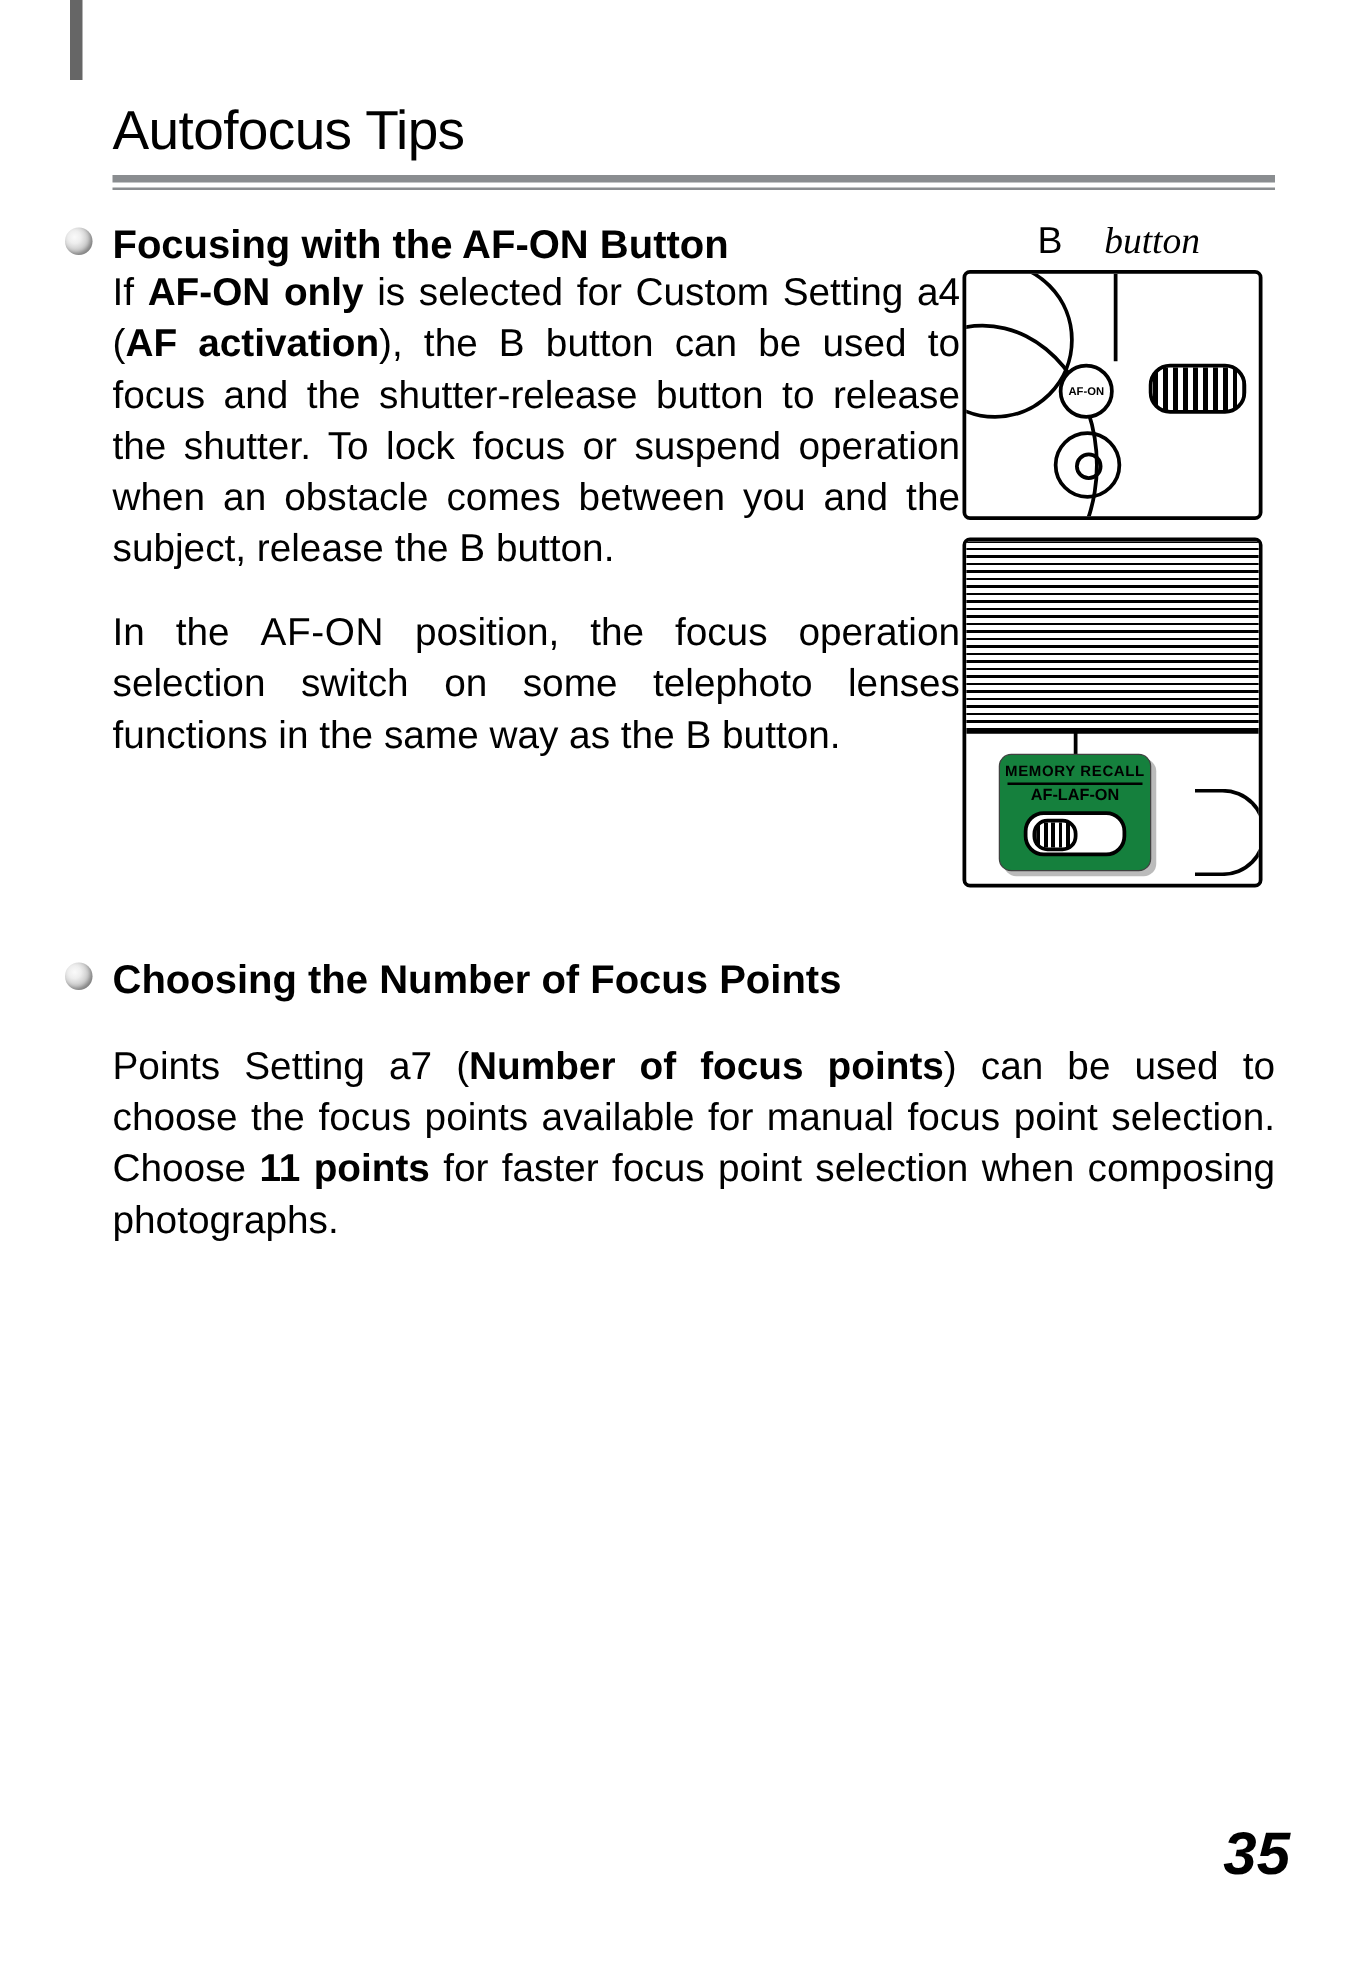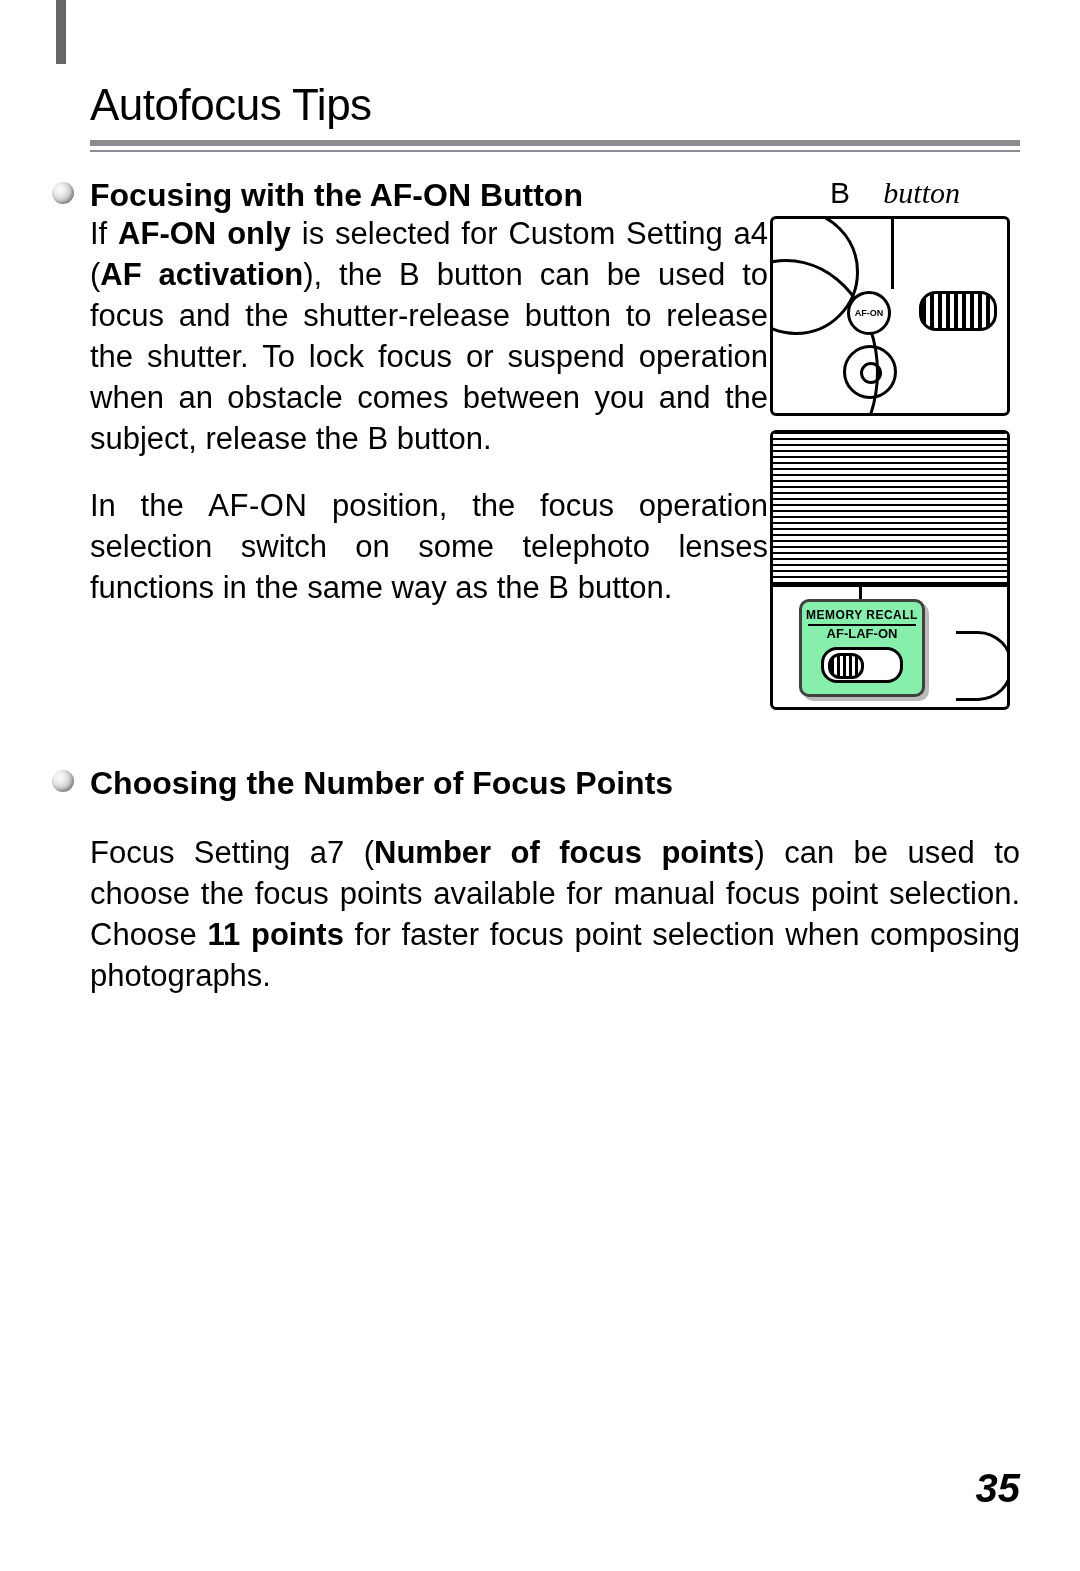--- a/index.html
+++ b/index.html
@@ -124,21 +124,21 @@
 
   
   .lens-body{
     position:absolute; left:0; right:0; top:0; height:55%;
     background:
       repeating-linear-gradient(0deg,#000 0 2px,#fff 2px 6px);
     border-bottom:3px solid #000;
   }
   .switchbox{
     position:absolute; left:26px; bottom:10px; width:120px; height:92px;
-    border:3px solid #404040; border-radius:10px; background:#86efac;
+    border:1px solid #404040; border-radius:10px; background:#15803d;
     box-shadow: 4px 4px 0 #bbb;
   }
   .switchbox .lbls{
     text-align:center; font-size:12px; font-weight:700; padding-top:6px; letter-spacing:.5px;
   }
   .switchbox .sub{
     display:flex; justify-content:center; font-size:13px; font-weight:700;
     padding:0 10px; border-top:2px solid #000; margin:2px 6px 0;
   }
   .slider{
@@ -159,23 +159,23 @@
     border-top-right-radius:40px; border-bottom-right-radius:40px; background:#fff;
   }
 
   .fullwidth {
     font-size: 31px;
     line-height: 1.32;
     text-align: justify;
   }
   .page-num {
     position: absolute;
-    right: 60px;
+    right: 48px;
     bottom: 60px;
-    font-size: 40px;
+    font-size: 48px;
     font-style: italic;
     font-weight: 700;
   }
 </style>
 </head>
 <body>
 
 <div class="page">
   <div class="crop-v"></div>
 
@@ -230,18 +230,18 @@
           <div class="grip"></div>
         </div>
       </div>
     </div>
   </div>
 
   <div class="section" style="margin-top:54px">
     <span class="bullet-dot"></span>
     <div class="sec-head">Choosing the Number of Focus Points</div>
     <p class="fullwidth">
-      <span>Focus Setting a7 (</span><span class="bold">Number of focus points</span><span>) can be used to choose the focus points available for manual focus point selection. Choose </span><span class="bold">11 points</span><span> for faster focus point selection when composing photographs.</span>
+      <span>Points Setting a7 (</span><span class="bold">Number of focus points</span><span>) can be used to choose the focus points available for manual focus point selection. Choose </span><span class="bold">11 points</span><span> for faster focus point selection when composing photographs.</span>
     </p>
   </div>
 
   <div class="page-num">35</div>
 </div>
 
 </body></html>

